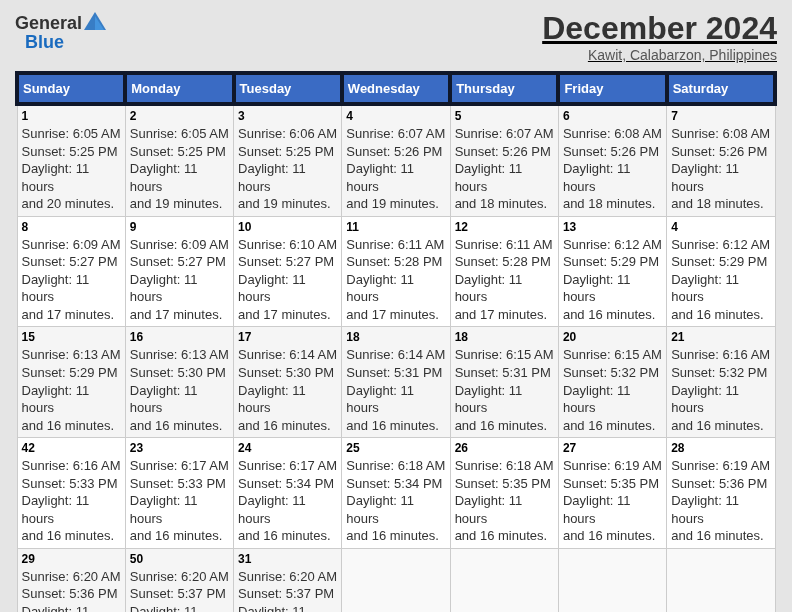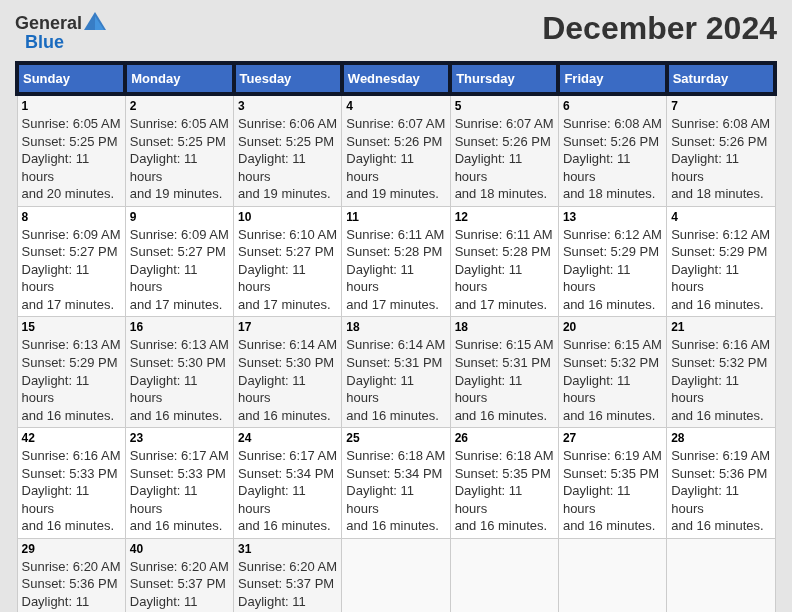--- a/index.html
+++ b/index.html
@@ -17,20 +17,21 @@
       background: #e5e5e5;
     }
     .header-area {
       display: flex;
       justify-content: space-between;
       align-items: flex-start;
       margin-bottom: 8px;
     }
     .title-area {
       text-align: right;
+      text-decoration: underline;
     }
     .main-title {
       font-size: 32px;
       font-weight: bold;
       color: #333;
     }
     .subtitle {
       font-size: 14px;
       color: #555;
     }
@@ -96,20 +97,21 @@
         <span style="font-size:18px;font-weight:bold;color:#333;">General</span>
         <svg width="26" height="26" viewBox="0 0 26 26">
           <polygon points="13,2 24,20 2,20" fill="#1a6bbf" opacity="0.85"></polygon>
           <polygon points="13,6 22,20 13,20" fill="#4a9ee8" opacity="0.7"></polygon>
         </svg>
       </div>
       <span style="font-size:18px;font-weight:bold;color:#1a6bbf;margin-top:-4px;margin-left:10px;">Blue</span>
     </div>
     <div class="title-area">
       <div class="main-title">December 2024</div>
+      <div class="subtitle">Kawit, Calabarzon, Philippines</div>
     </div>
   </div>
 
   <table class="calendar">
     <thead>
       <tr>
 
       <th>Sunday</th>
           <th>Monday</th>
           <th>Tuesday</th>
@@ -239,21 +241,21 @@
             <span class="day-num">28</span>
             <div class="day-info">Sunrise: 6:19 AM<br>Sunset: 5:36 PM<br>Daylight: 11 hours<br>and 16 minutes.</div>
           </td>
         </tr>
         <tr>
           <td>
             <span class="day-num">29</span>
             <div class="day-info">Sunrise: 6:20 AM<br>Sunset: 5:36 PM<br>Daylight: 11 hours<br>and 16 minutes.</div>
           </td>
           <td>
-            <span class="day-num">40</span>
+            <span class="day-num">50</span>
             <div class="day-info">Sunrise: 6:20 AM<br>Sunset: 5:37 PM<br>Daylight: 11 hours<br>and 16 minutes.</div>
           </td>
           <td>
             <span class="day-num">31</span>
             <div class="day-info">Sunrise: 6:20 AM<br>Sunset: 5:37 PM<br>Daylight: 11 hours<br>and 17 minutes.</div>
           </td>
           <td class="empty-cell"></td>
           <td class="empty-cell"></td>
           <td class="empty-cell"></td>
           <td class="empty-cell"></td>

